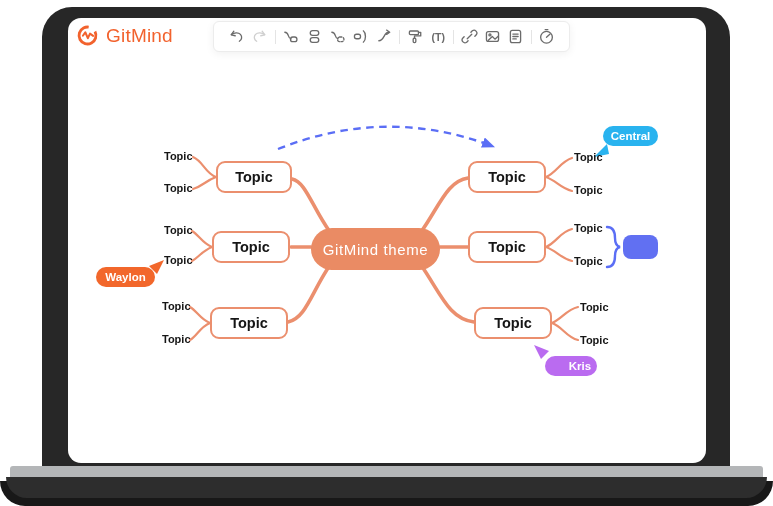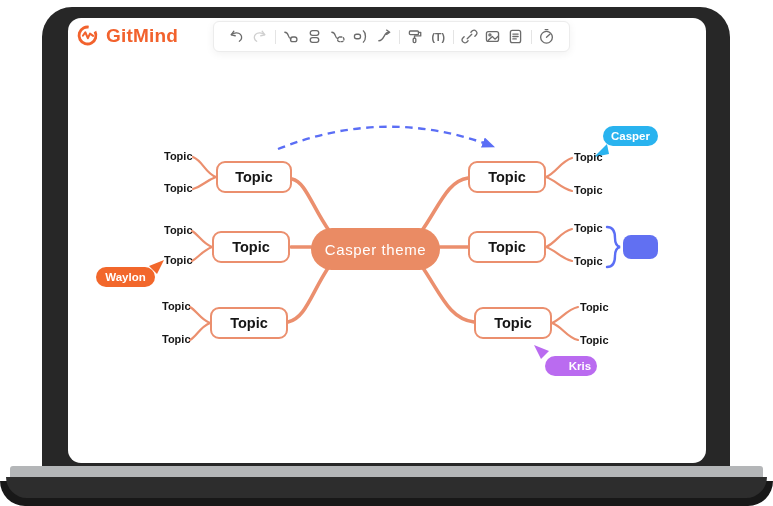--- a/index.html
+++ b/index.html
@@ -15,21 +15,21 @@
                  border-radius:0 0 22px 22px; }
   .laptop-hinge { left:10px; top:466px; width:753px; height:11px; background:#b4b6b8;
                   border-radius:3px 3px 0 0; }
   .laptop-lid { left:42px; top:7px; width:688px; height:459px; background:#272727;
                 border-radius:30px 30px 0 0; }
   .screen { left:68px; top:18px; width:638px; height:445px; background:#ffffff;
             border-radius:13px; }
 
   
   .logo { left:76px; top:24px; display:flex; align-items:center; gap:7px; }
-  .logo-text { font-size:19px; font-weight:bold; color:#f2622d; letter-spacing:.2px; }
+  .logo-text { font-size:19px; font-weight:normal; color:#f2622d; letter-spacing:.2px; }
 
   
   .toolbar { left:213px; top:21px; width:357px; height:31px; background:#ffffff;
              border:1px solid #ececec; border-radius:6px;
              box-shadow:0 2px 8px rgba(0,0,0,.06);
              display:flex; align-items:center; justify-content:space-between;
              padding:0 14px; }
   .tb { width:17px; height:17px; display:flex; align-items:center; justify-content:center;
         background:none; border:none; cursor:pointer; }
   .tb svg { stroke:#6b6b6b; fill:none; stroke-width:1.4; stroke-linecap:round; stroke-linejoin:round; }
@@ -193,21 +193,21 @@
 
     <path d="M278 149 Q386 106 492 146" stroke="#5b6ef5" stroke-width="2.4" fill="none" stroke-dasharray="7.5 5.5" marker-end="url(#rel-arrow)"></path>
 
     <path d="M607 227 C614 227 615 233 615 238 C615 243 616 246 620 247 C616 248 615 251 615 256 C615 261 614 267 607 267" stroke="#5b6ef5" stroke-width="2.4" fill="none" stroke-linecap="round"></path>
 
     <polygon points="594,157 607,144 609,154" fill="#29b3ef"></polygon>
     <polygon points="164,260 149,266 157,274" fill="#f2672b"></polygon>
     <polygon points="534,345 549,351 541,359" fill="#ba6bf0"></polygon>
   </svg>
 
-  <div class="abs topic central" style="left:311px;top:228px;width:129px;height:42px;">Casper theme</div>
+  <div class="abs topic central" style="left:311px;top:228px;width:129px;height:42px;">GitMind theme</div>
 
   <div class="abs topic" style="left:216px;top:161px;width:76px;height:32px;">Topic</div>
   <div class="abs topic" style="left:212px;top:231px;width:78px;height:32px;">Topic</div>
   <div class="abs topic" style="left:210px;top:307px;width:78px;height:32px;">Topic</div>
   <div class="abs topic" style="left:468px;top:161px;width:78px;height:32px;">Topic</div>
   <div class="abs topic" style="left:468px;top:231px;width:78px;height:32px;">Topic</div>
   <div class="abs topic" style="left:474px;top:307px;width:78px;height:32px;">Topic</div>
 
   <span class="abs sub" style="left:164px;top:150px;">Topic</span>
   <span class="abs sub" style="left:164px;top:182px;">Topic</span>
@@ -218,17 +218,17 @@
 
   <span class="abs sub" style="left:574px;top:151px;">Topic</span>
   <span class="abs sub" style="left:574px;top:184px;">Topic</span>
   <span class="abs sub" style="left:574px;top:222px;">Topic</span>
   <span class="abs sub" style="left:574px;top:255px;">Topic</span>
   <span class="abs sub" style="left:580px;top:301px;">Topic</span>
   <span class="abs sub" style="left:580px;top:334px;">Topic</span>
 
   <div class="abs summary-node"></div>
 
-  <div class="abs tag tag-waylon">Casper</div>
+  <div class="abs tag tag-waylon">Central</div>
   <div class="abs tag tag-casper">Waylon</div>
   <div class="abs tag tag-kris">Kris</div>
 
 </div>
 
 </body></html>

